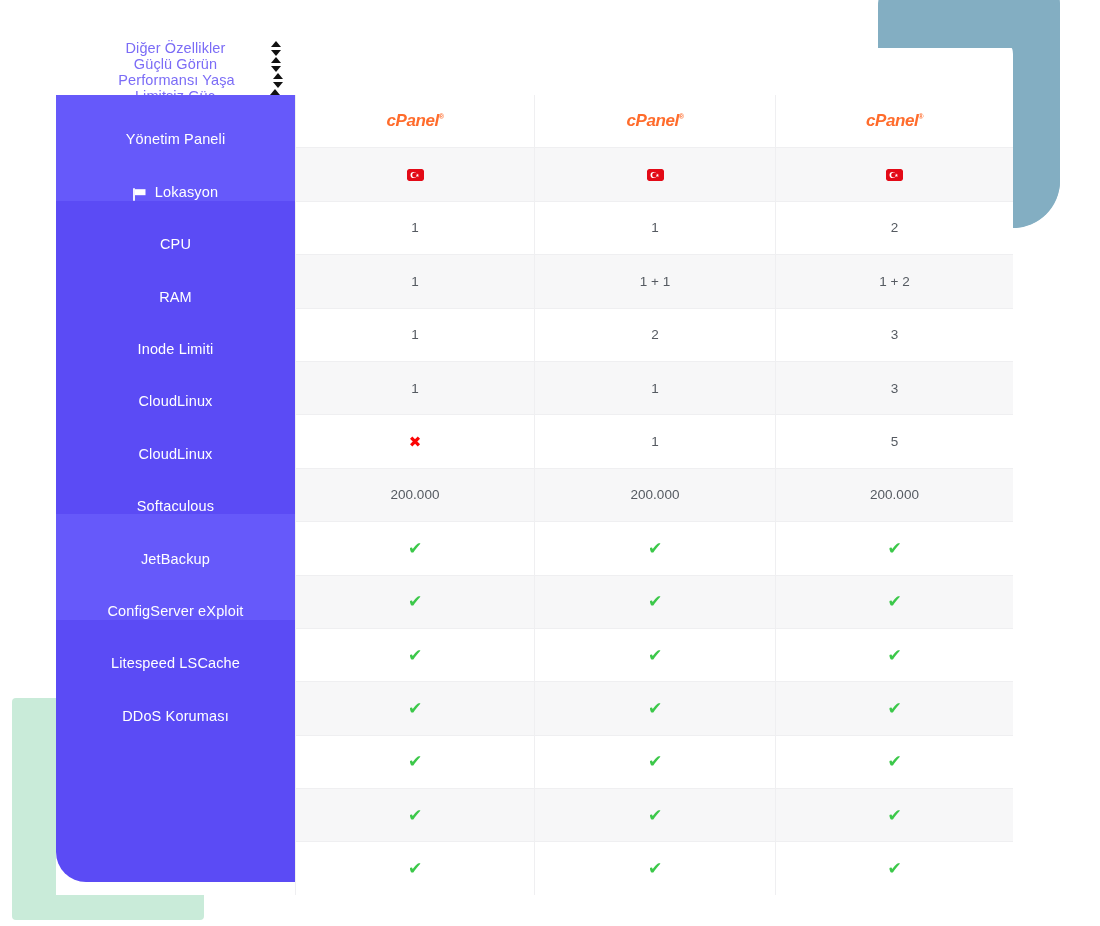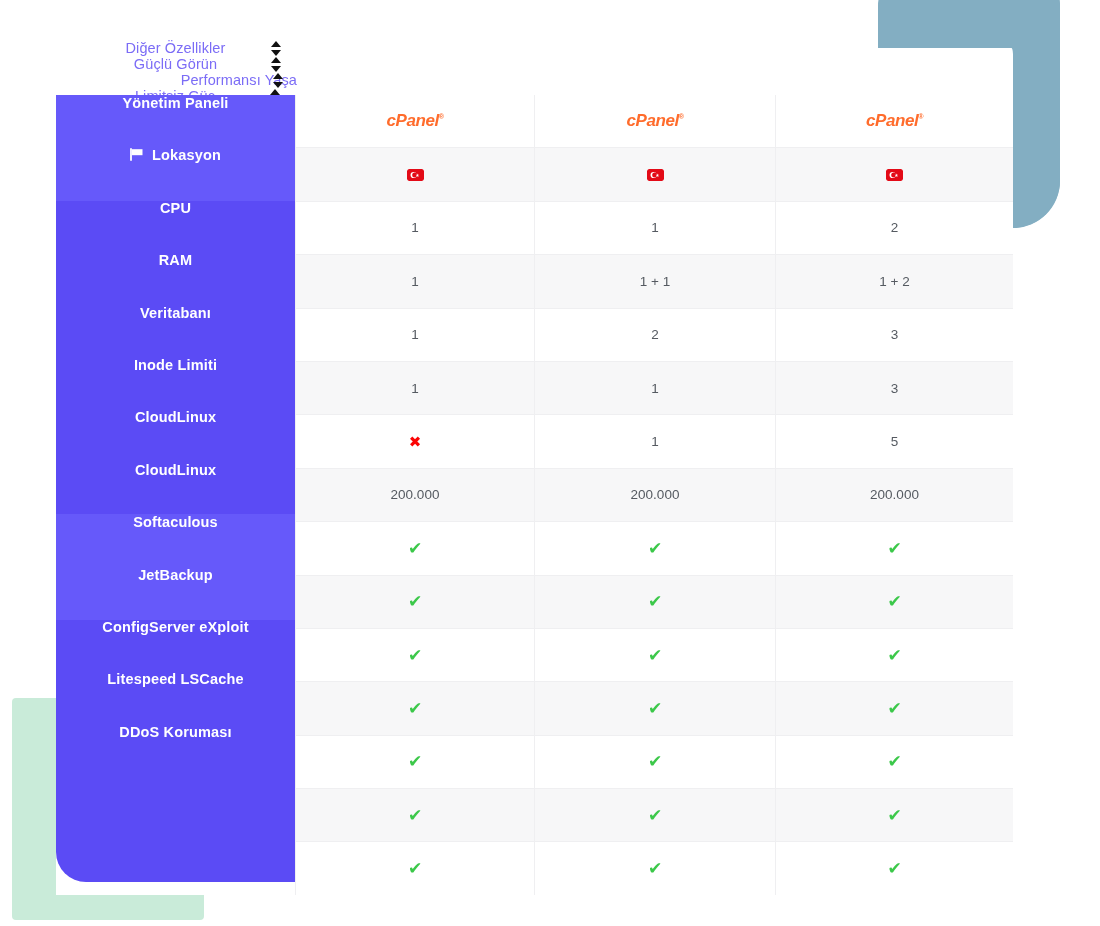--- a/index.html
+++ b/index.html
@@ -84,21 +84,21 @@
     border-left:5px solid transparent;
     border-right:5px solid transparent;
   }
   .sorticon i.up{border-bottom:6px solid #111;}
   .sorticon i.dn{border-top:6px solid #111;}
 
   .hc0{width:239px;}
   .hc0 .sorticon{right:14px;}
   .hc1{width:239px;}
   .hc1 .sorticon{right:14px;}
-  .hc2{width:241px;justify-content:flex-end;}
+  .hc2{width:241px;}
   .hc2 .sorticon{right:14px;}
   .hc3{width:238px;}
   .hc3 .sorticon{right:14px;}
 
   .tablewrap{
     position:relative;
     width:957px;
     background:#ffffff;
     z-index:3;
   }
@@ -150,24 +150,24 @@
   .sidebar .seg-light.b{top:419px;height:106px;}
 
   .labels{
     position:absolute;
     left:56px;top:95px;
     width:239px;
     z-index:5;
   }
   .lrow{
     height:52.4px;
-    display:flex;align-items:flex-start;justify-content:center;
+    display:flex;align-items:flex-end;justify-content:center;
     color:#ffffff;
     font-size:14.5px;
-    font-weight:700;
+    font-weight:400;
     letter-spacing:.15px;
     white-space:nowrap;
   }
   .flag-icon{
     display:inline-block;
     width:15px;height:13px;
     margin-right:7px;
     position:relative;
     top:1px;
   }
@@ -413,23 +413,20 @@
         </span>
         <span>Lokasyon</span>
       </div>
       <div class="lrow">
         <span>CPU</span>
       </div>
       <div class="lrow">
         <span>RAM</span>
       </div>
       <div class="lrow">
-        <span>Veritabanı</span>
-      </div>
-      <div class="lrow">
         <span>Inode Limiti</span>
       </div>
       <div class="lrow">
         <span>CloudLinux</span>
       </div>
       <div class="lrow">
         <span>CloudLinux</span>
       </div>
       <div class="lrow">
         <span>Softaculous</span>

